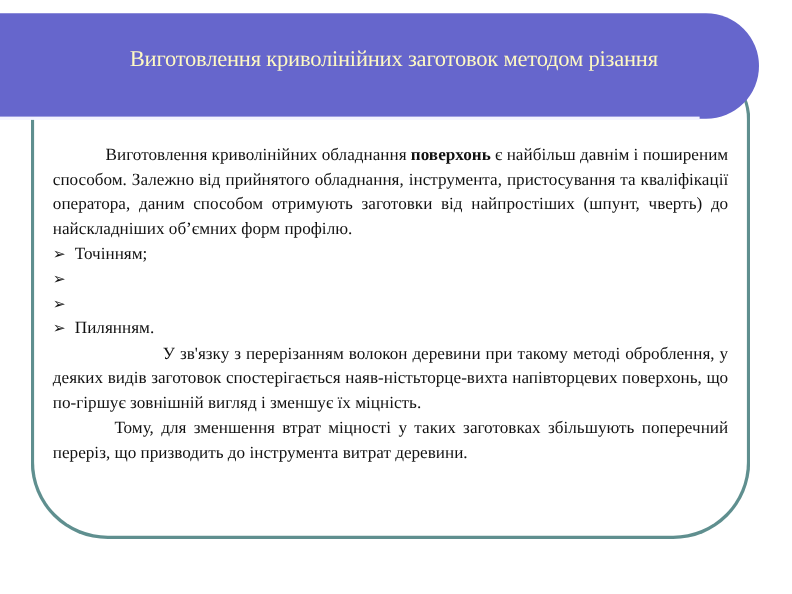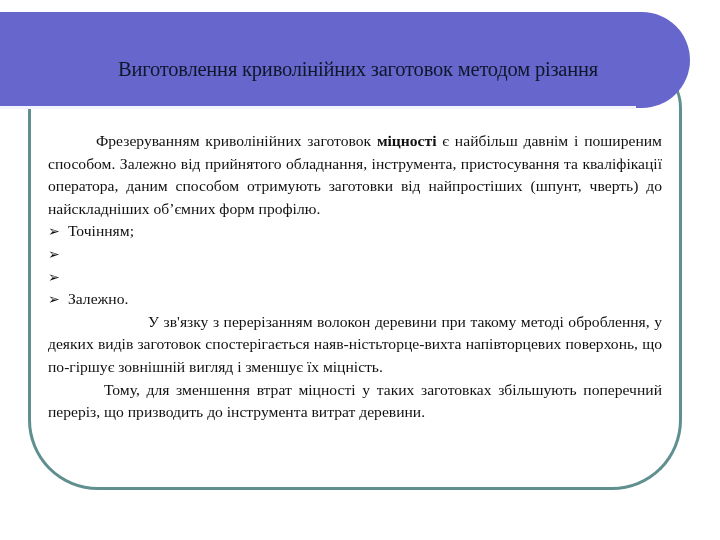--- a/index.html
+++ b/index.html
@@ -38,23 +38,23 @@
     position: absolute;
     left: 0;
     top: 94px;
     width: 636px;
     height: 3px;
     background: #f3f3ff;
   }
   .banner-title {
     position: absolute;
     left: 48px;
-    top: 46px;
+    top: 31px;
     width: 620px;
-    color: #0f172a;
+    color: #fef9c3;
     font-size: 20.5px;
     white-space: nowrap;
     text-align: center;
     letter-spacing: -0.2px;
   }
   .content {
     position: absolute;
     left: 48px;
     top: 130px;
     width: 614px;
@@ -104,35 +104,35 @@
 <body>
 
 <div class="frame"></div>
 
 <div class="banner">
   <div class="banner-title">Виготовлення криволінійних заготовок методом різання</div>
   <div class="banner-line"></div>
 </div>
 
 <div class="content">
-  <p class="indent"><span>Фрезеруванням криволінійних заготовок </span><b class="kw">міцності</b><span> є найбільш давнім і поширеним способом. Залежно від прийнятого обладнання, інструмента, пристосування та кваліфікації оператора, даним способом отримують заготовки від найпростіших (шпунт, чверть) до найскладніших об’ємних форм профілю.</span></p>
+  <p class="indent"><span>Виготовлення криволінійних обладнання </span><b class="kw">поверхонь</b><span> є найбільш давнім і поширеним способом. Залежно від прийнятого обладнання, інструмента, пристосування та кваліфікації оператора, даним способом отримують заготовки від найпростіших (шпунт, чверть) до найскладніших об’ємних форм профілю.</span></p>
 
 
   <ul class="method-list">
     <li>
       <span class="bullet">➢</span>
       <span>Точінням;</span>
     </li>
     <li>
       <span class="bullet">➢</span>
     </li>
     <li>
       <span class="bullet">➢</span>
     </li>
     <li>
       <span class="bullet">➢</span>
-      <span>Залежно.</span>
+      <span>Пилянням.</span>
     </li>
   </ul>
 
   <p class="indent-lg">У зв'язку з перерізанням волокон деревини при такому методі оброблення, у деяких видів заготовок спостерігається наяв-ністьторце-вихта напівторцевих поверхонь, що по-гіршує зовнішній вигляд і зменшує їх міцність.</p>
   <p class="indent-md">Тому, для зменшення втрат міцності у таких заготовках збільшують поперечний переріз, що призводить до інструмента витрат деревини.</p>
 </div>
 
 </body></html>

